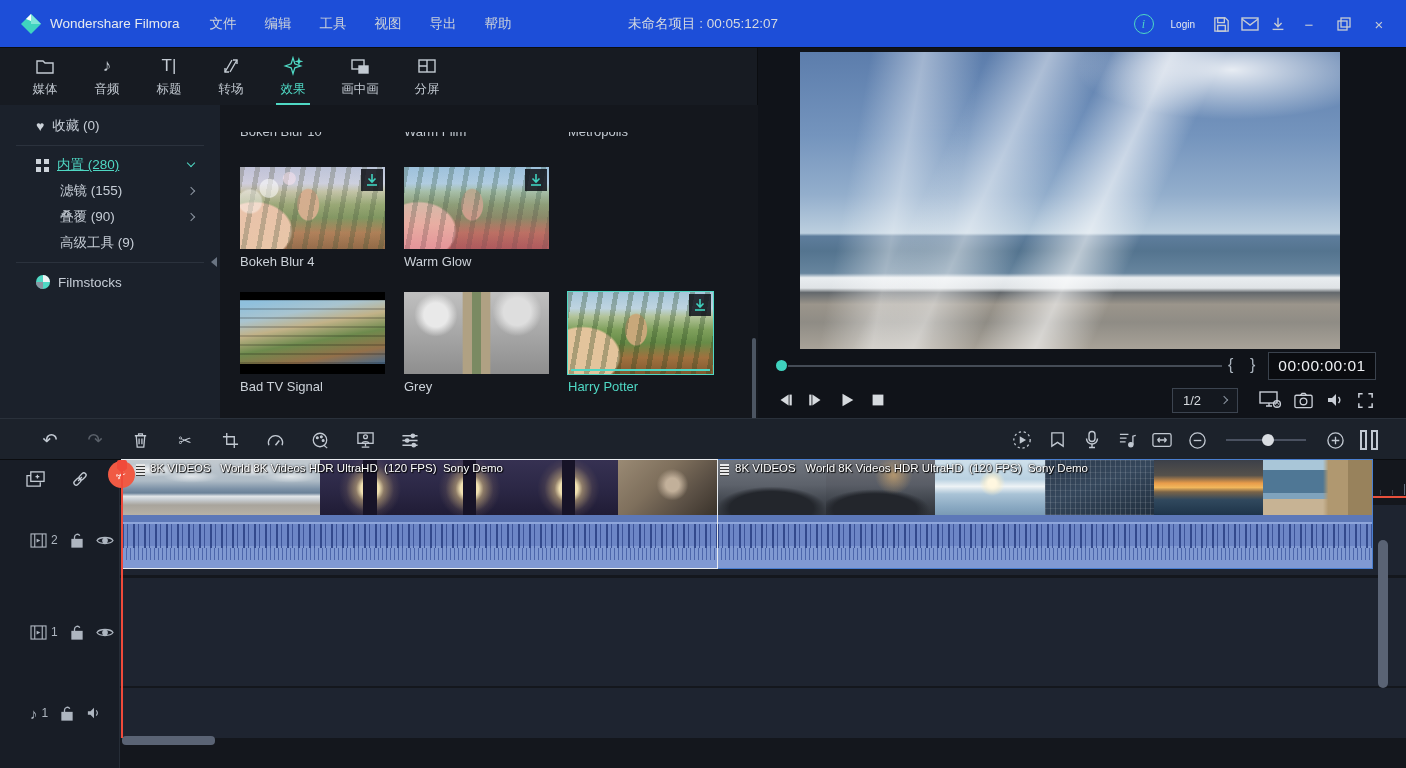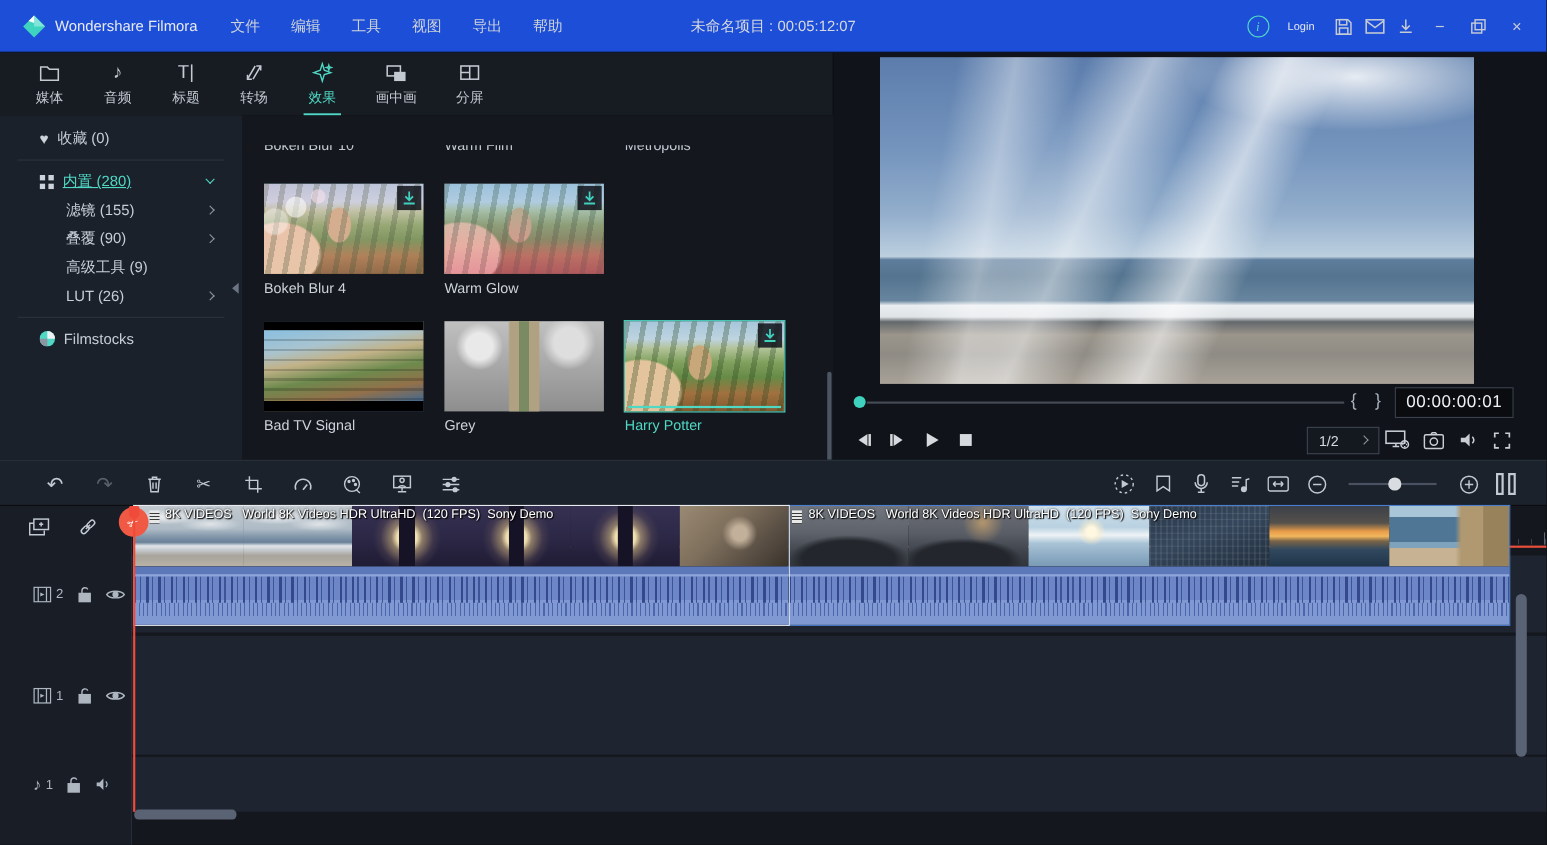--- a/index.html
+++ b/index.html
@@ -63,21 +63,21 @@
   .art-badtv{background:linear-gradient(180deg,#000 0 10%,transparent 10% 88%,#000 88%),repeating-linear-gradient(180deg,transparent 0 7px,rgba(0,0,0,.18) 7px 9px),linear-gradient(170deg,#8fc0dd 12%,#a9c4cf 28%,#c2b288 42%,#6d8a4d 58%,#93704a 75%,#4a6a8a 90%);}
   .art-grey{background:linear-gradient(90deg,transparent 0 40%,#b0a183 41% 47%,#7a8a62 47% 53%,#b0a183 53% 59%,transparent 60%),radial-gradient(circle 30px at 22% 28%,#e9e9e9 0 40%,transparent 72%),radial-gradient(circle 34px at 78% 24%,#dedede 0 40%,transparent 72%),linear-gradient(180deg,#c0c0c0,#8e8e8e);}
   
   #preview{left:758px;top:48px;width:648px;height:370px;background:#101319;}
   .video{position:absolute;left:42px;top:4px;width:540px;height:297px;background:radial-gradient(ellipse 250px 80px at 80% 6%,rgba(255,255,255,.85),transparent 62%),linear-gradient(115deg,transparent 28%,rgba(255,255,255,.48) 37%,transparent 46%,rgba(255,255,255,.6) 55%,transparent 63%),linear-gradient(100deg,transparent 12%,rgba(255,255,255,.42) 21%,transparent 31%),linear-gradient(180deg,#5c7dac 0%,#7494bd 28%,#93aecc 48%,#bccfdf 61%,#5e7d9c 62%,#54748f 67%,#67859e 74.5%,#e9edf0 76%,#dfe3e6 79.5%,#63686c 81%,#9b958b 85%,#8f8c85 91%,#a8a298 100%);}
   .pv-knob{left:18px;top:312px;width:11px;height:11px;border-radius:50%;background:#3fd2be;}
   .pv-track{left:30px;top:317px;width:434px;height:2px;background:#454c56;}
   .pv-brace{top:308px;color:#aab3bd;font-size:16px;}
   .timecode{left:510px;top:304px;width:108px;height:28px;background:#0a0c10;border:1px solid #3a424d;color:#eef0f3;font-size:15.5px;display:flex;align-items:center;justify-content:center;letter-spacing:.5px;}
   .transport{left:18px;top:340px;display:flex;gap:13px;align-items:center;height:24px;}
-  .quality-dd{left:414px;top:340px;width:66px;height:25px;background:#14181f;border:1px solid #3c4450;color:#d6dade;font-size:13px;display:flex;align-items:center;padding-left:10px;position:relative;margin-left:16px;}
+  .quality-dd{left:414px;top:340px;width:66px;height:25px;background:#14181f;border:1px solid #3c4450;color:#d6dade;font-size:13px;display:flex;align-items:center;padding-left:10px;position:relative;}
   .quality-dd .chev{right:10px;top:8px;}
   .pv-icons{left:500px;top:340px;display:flex;gap:11px;align-items:center;height:24px;}
   
   #tl-toolbar{left:0;top:418px;width:1406px;height:42px;background:#1c222b;border-top:1px solid #2a313b;border-bottom:1px solid #0b0d10;}
   .tool-left{position:absolute;left:40px;top:0;height:42px;display:flex;gap:25px;align-items:center;}
   .tool-right{position:absolute;right:28px;top:0;height:42px;display:flex;gap:15px;align-items:center;}
   .tool{width:20px;height:20px;display:flex;align-items:center;justify-content:center;color:#c2c9d2;font-size:18px;}
   .tool.dim{color:#596069;}
   .zoom-slider{width:80px;height:2px;background:#4a5160;position:relative;margin:0 4px;}
   .zoom-slider .knob{position:absolute;left:36px;top:-5px;width:12px;height:12px;border-radius:50%;background:#d9dde2;}
@@ -246,24 +246,20 @@
   <div class="sb-row sb-child">
     <span>滤镜 (155)</span>
     <i class="chev" style="top:10px"></i>
   </div>
   <div class="sb-row sb-child">
     <span>叠覆 (90)</span>
     <i class="chev" style="top:10px"></i>
   </div>
   <div class="sb-row sb-child">
     <span>高级工具 (9)</span>
-  </div>
-  <div class="sb-row sb-child">
-    <span>LUT (26)</span>
-    <i class="chev" style="top:10px"></i>
   </div>
   <div class="sb-sep"></div>
   <div class="sb-row">
     <svg width="14" height="14" viewBox="0 0 14 14">
         <circle cx="7" cy="7" r="7" fill="#4fd8c4"></circle>
         <path d="M7 0A7 7 0 0 1 14 7L7 7Z" fill="#eef2f4"></path>
         <path d="M0 7A7 7 0 0 0 7 14L7 7Z" fill="#8b95a2"></path>
       </svg>
     <span>Filmstocks</span>
   </div>

